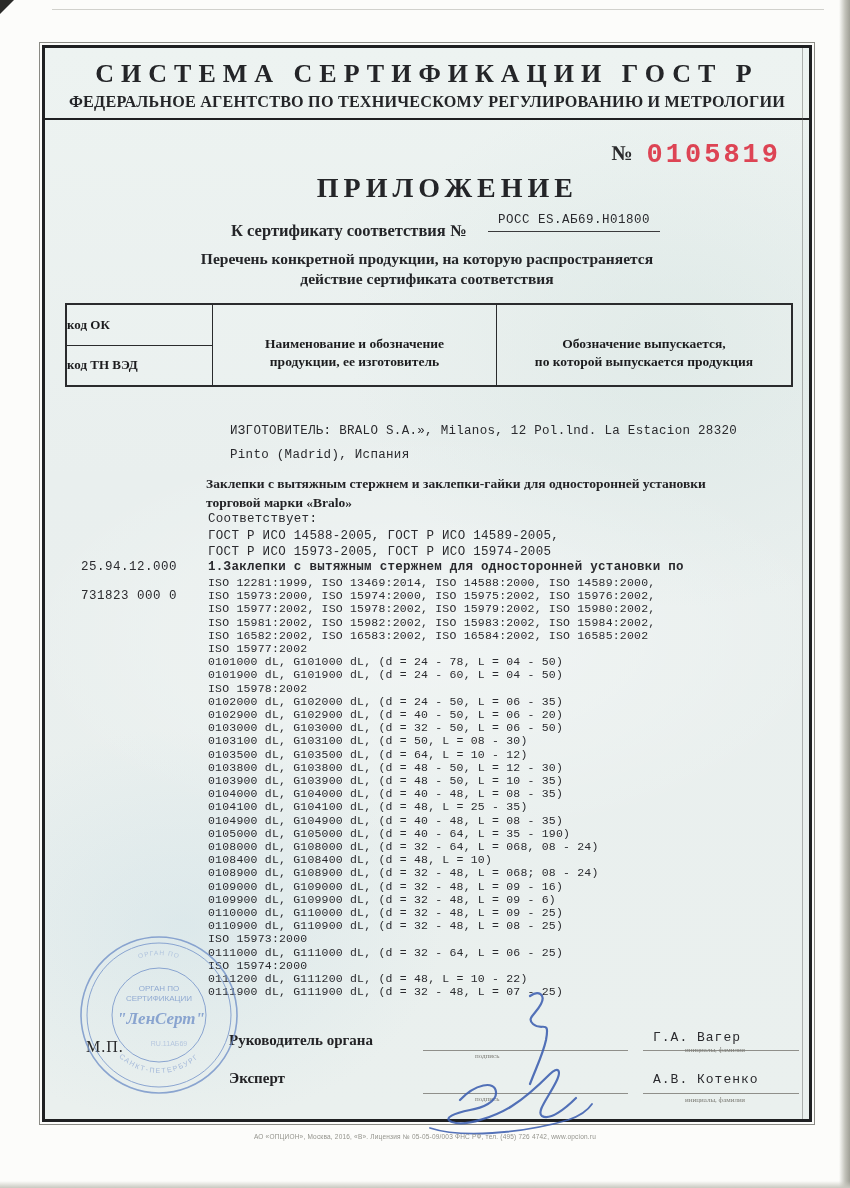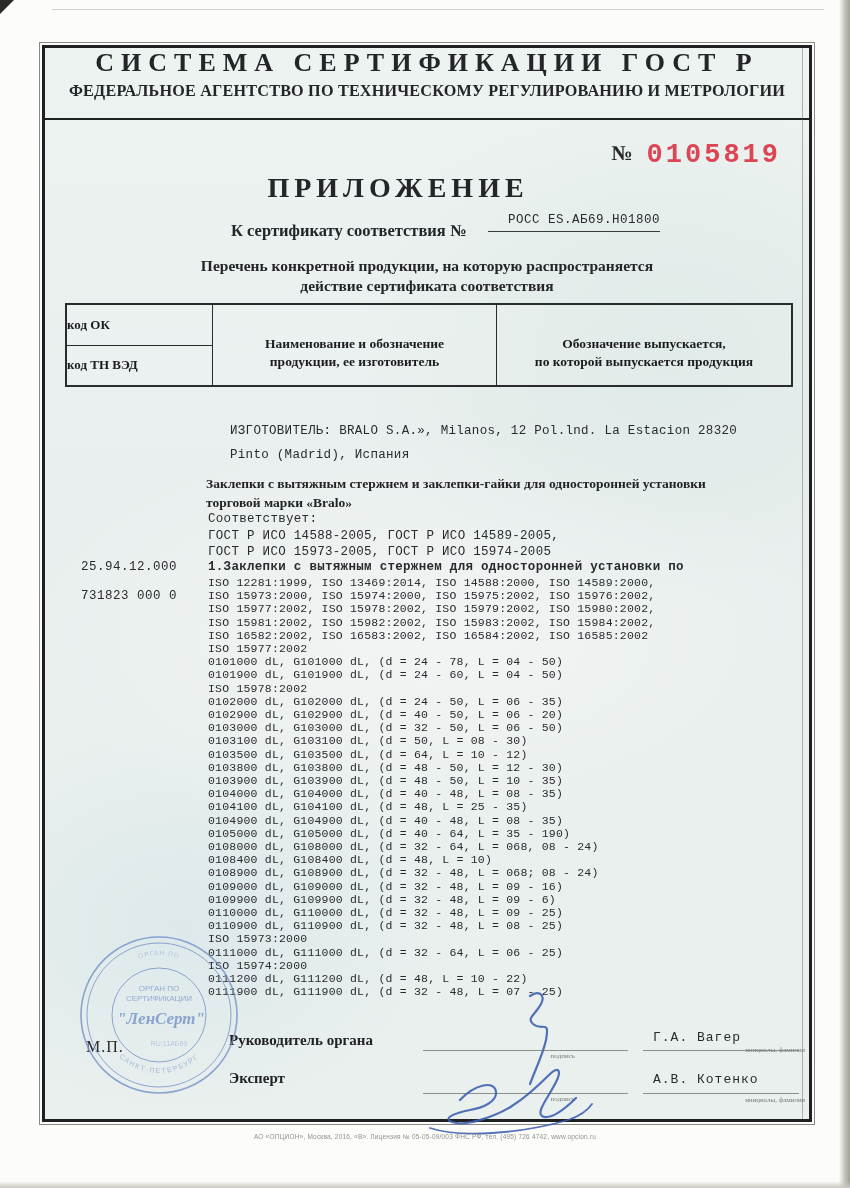--- a/index.html
+++ b/index.html
@@ -23,38 +23,38 @@
     outline:1px solid #8a8a84;outline-offset:2px;
     background:
       radial-gradient(ellipse 420px 320px at 18% 82%, rgba(186,214,226,.28), transparent 62%),
       radial-gradient(ellipse 520px 420px at 82% 28%, rgba(197,219,214,.30), transparent 62%),
       radial-gradient(ellipse 600px 300px at 50% 55%, rgba(255,255,255,.35), transparent 70%),
       linear-gradient(180deg,#edf3f1,#e9efee 40%,#eaf0ee);
   }
   .frame::after{content:"";position:absolute;top:0;bottom:0;right:6px;width:1px;background:#5a5a58;opacity:.45;}
   
   .masthead{position:absolute;left:0;right:0;top:0;height:70px;border-bottom:2px solid #1f2022;text-align:center;}
-  .mast-line1{font-size:26px;font-weight:bold;letter-spacing:7px;color:#242528;}
+  .mast-line1{margin-top:11px;font-size:26px;font-weight:bold;letter-spacing:7px;color:#242528;}
   .mast-line2{margin-top:3px;font-size:16.5px;font-weight:bold;letter-spacing:0.2px;color:#242528;transform:scaleX(.98);}
   
   .blank-number{position:absolute;top:92px;right:28px;white-space:nowrap;}
   .blank-number .nsign{font-size:21px;font-weight:bold;color:#2a2a2c;margin-right:14px;}
   .blank-number .digits{
     font-family:"Liberation Mono", monospace;font-size:27px;font-weight:bold;
     letter-spacing:3px;color:#dd4454;vertical-align:-2px;
   }
   
-  .title{position:absolute;left:173px;top:124px;width:360px;text-align:center;
+  .title{position:absolute;left:173px;top:124px;width:360px;text-align:right;
     font-size:28px;font-weight:bold;letter-spacing:5px;color:#242528;}
   .cert-line{position:absolute;left:0;right:0;top:165px;height:34px;}
   .cert-label{position:absolute;left:186px;top:8px;font-size:16.5px;font-weight:bold;color:#242528;}
-  .cert-value{position:absolute;left:443px;top:0;width:172px;text-align:right;
+  .cert-value{position:absolute;left:443px;top:0;width:172px;text-align:center;
     font-family:"Liberation Mono", monospace;font-size:12.5px;color:#2c2c30;letter-spacing:.5px;
     border-bottom:1px solid #3a3a3c;padding-bottom:4px;}
-  .list-heading{position:absolute;left:0;right:0;top:208px;text-align:center;
+  .list-heading{position:absolute;left:0;right:0;top:201px;text-align:center;
     font-size:15.5px;font-weight:bold;color:#242528;line-height:20px;}
   
   .ptable{position:absolute;left:20px;top:255px;width:724px;height:80px;
     border:2px solid #2a2b2d;display:flex;background:rgba(255,255,255,.08);}
   .ptable .c1{width:145px;border-right:1.5px solid #2a2b2d;display:flex;flex-direction:column;}
   .ptable .c1 .cell{flex:1;display:flex;align-items:center;
     font-size:13px;font-weight:bold;}
   .ptable .c1 .cell:first-child{border-bottom:1.5px solid #2a2b2d;}
   .ptable .c2{width:283px;border-right:1.5px solid #2a2b2d;}
   .ptable .c3{flex:1;}
@@ -66,21 +66,21 @@
   .description{position:absolute;left:161px;top:426px;font-size:13.5px;font-weight:bold;line-height:19px;color:#232326;}
   .conformity{position:absolute;left:163px;top:463px;font-size:12.5px;line-height:16.6px;letter-spacing:.3px;}
   .item-heading{position:absolute;left:163px;top:512px;font-size:12.5px;font-weight:bold;letter-spacing:.3px;}
   .code-ok{position:absolute;left:36px;top:512px;font-size:12.5px;letter-spacing:.5px;}
   .code-tnved{position:absolute;left:36px;top:541px;font-size:12.5px;letter-spacing:.5px;}
   .iso-block{position:absolute;left:163px;top:528px;font-size:11.5px;line-height:13.2px;letter-spacing:.2px;}
   .spec-block{position:absolute;left:163px;top:594px;font-size:11.5px;line-height:13.2px;letter-spacing:.2px;}
   
   .sig-role{position:absolute;font-size:15px;font-weight:bold;color:#232326;}
   .sig-line{position:absolute;border-bottom:1px solid #8f8f8a;}
-  .sig-sublabel{position:absolute;font-size:7px;color:#7c7c76;text-align:right;}
+  .sig-sublabel{position:absolute;font-size:7px;color:#7c7c76;text-align:left;}
   .sig-name{position:absolute;font-family:"Liberation Mono", monospace;font-size:13px;color:#2a2a2e;letter-spacing:1px;}
   .mp{position:absolute;left:41px;top:990px;font-size:16px;color:#2a2a2c;letter-spacing:1px;}
   
   .stamp{position:absolute;left:32px;top:885px;width:164px;height:164px;opacity:.85;}
   
   .ink{position:absolute;left:355px;top:940px;width:250px;height:180px;}
   
   .footnote{position:absolute;left:0;right:0;top:1133px;text-align:center;
     font-family:"Liberation Sans", sans-serif;font-size:6.5px;color:#93938c;letter-spacing:.2px;}
 </style>

